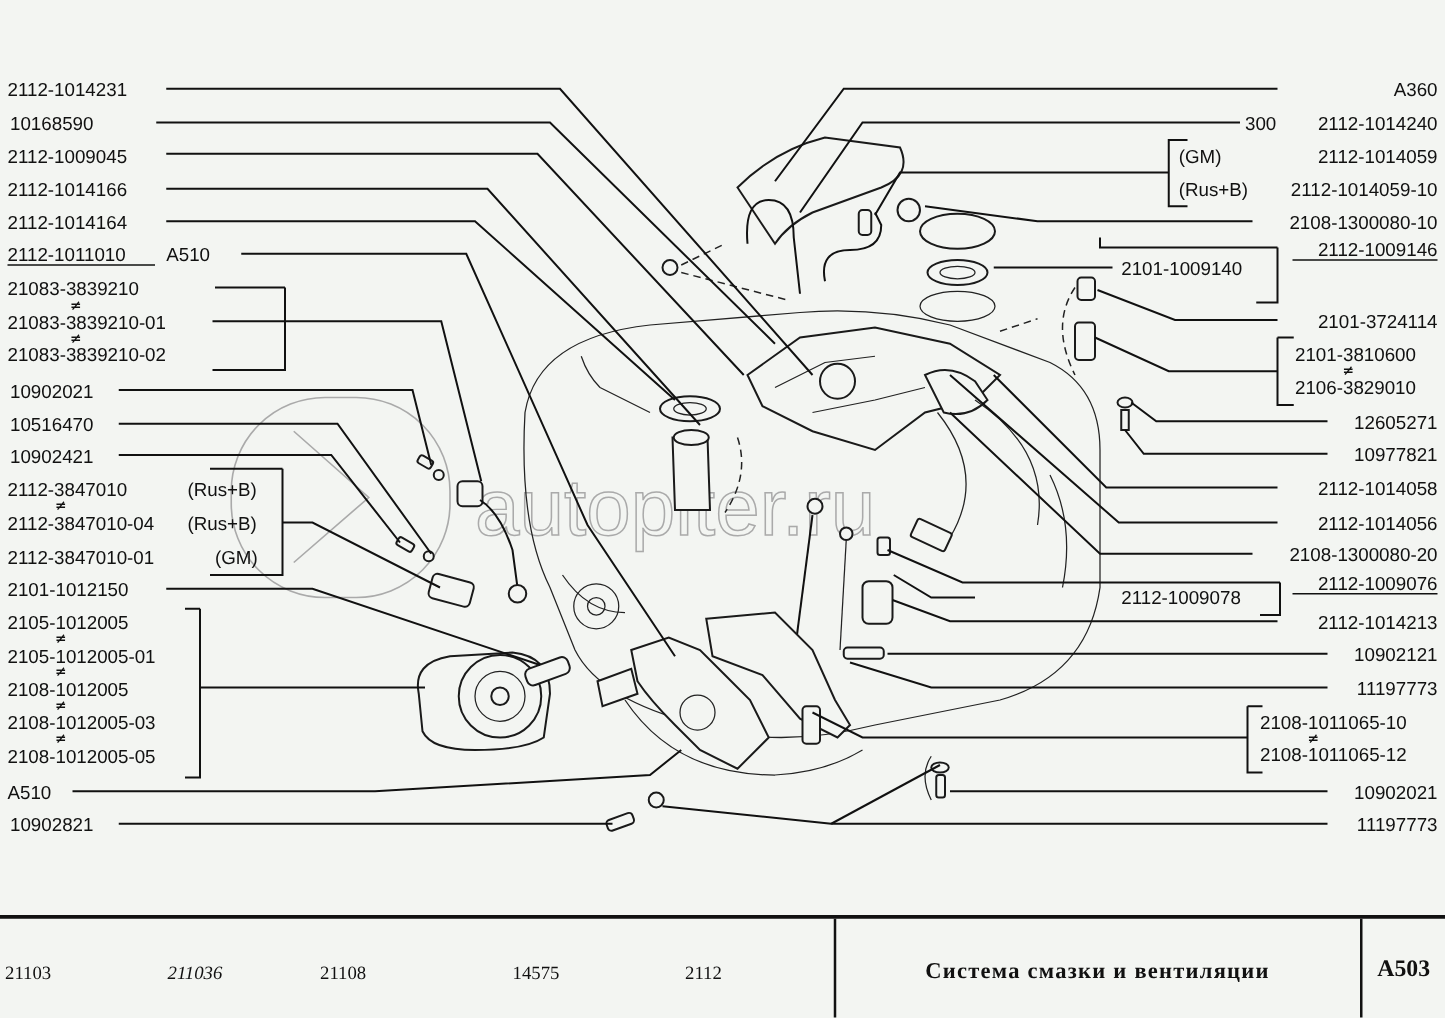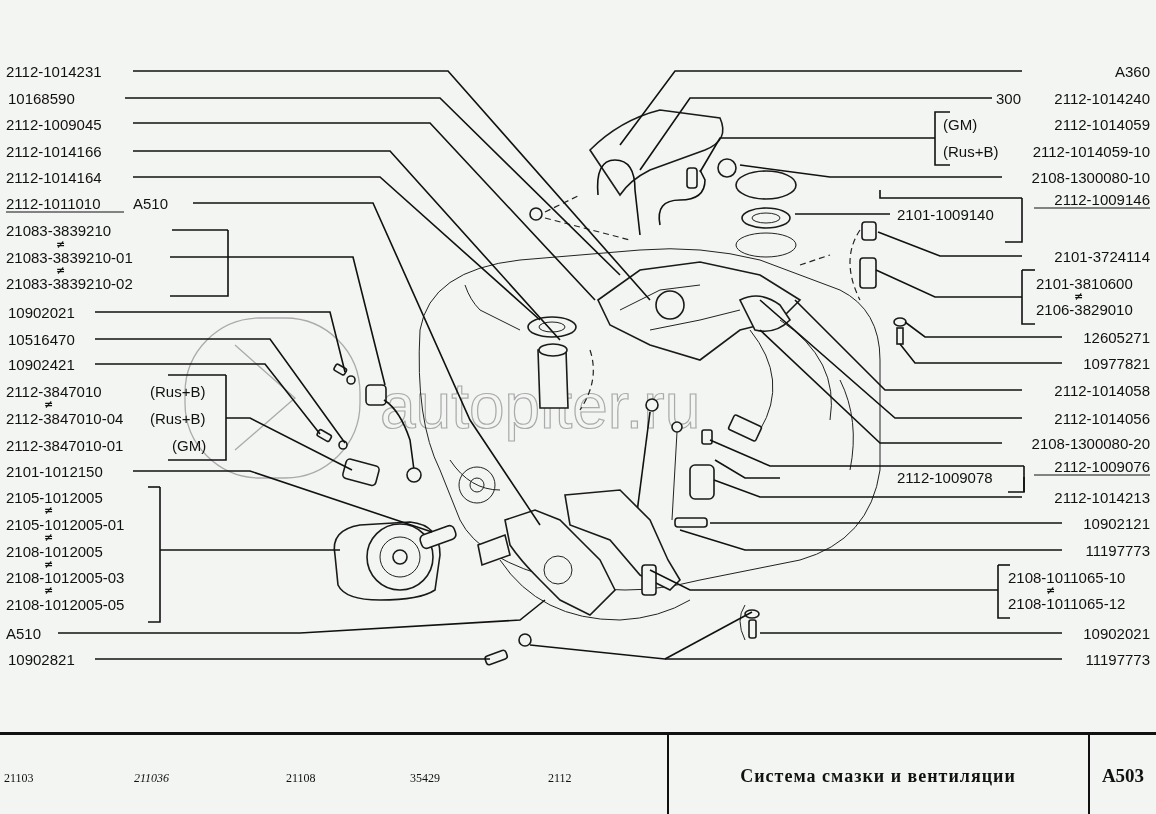--- a/index.html
+++ b/index.html
@@ -9,21 +9,21 @@
     #diagram text.ne { font-family: "DejaVu Sans", sans-serif; font-size: 11px; fill: #111; font-weight: bold; }
     #diagram .lead { stroke: #111; stroke-width: 1.6; fill: none; }
     #diagram .part { stroke: #1a1a1a; stroke-width: 1.6; fill: #f3f5f2; }
     #diagram .thin { stroke: #222; stroke-width: 1; fill: none; }
     #diagram .dash { stroke: #222; stroke-width: 1.2; fill: none; stroke-dasharray: 6 4; }
     #diagram .ul { stroke: #111; stroke-width: 1.2; }
     #diagram .wm { fill: none; stroke: #aaa; stroke-width: 1.3; }
     #diagram text.wmtext { font-family: "Liberation Sans", sans-serif; font-size: 64px; fill: none; stroke: #aaa; stroke-width: 1.2; }
     #footer { position: absolute; left: 0; top: 732px; width: 1156px; height: 82px; border-top: 3px solid #111; }
     .fcell { position: absolute; top: 0; height: 82px; display: flex; align-items: center; font-family: "Liberation Serif", serif; font-size: 17px; }
-    .model { position: absolute; top: 36px; font-family: "Liberation Serif", serif; font-size: 12px; }
+    .model { position: absolute; top: 36px; font-family: "Liberation Serif", serif; font-size: 15px; }
     .vline { position: absolute; top: 0; width: 2px; height: 82px; background: #111; }
     #footer-title { left: 668px; width: 420px; justify-content: center; font-weight: bold; letter-spacing: 1px; font-size: 18px; }
     #footer-code { left: 1090px; width: 66px; justify-content: center; font-weight: bold; font-size: 19px; }
   </style>
 </head>
 <body>
 
 <svg id="diagram" viewBox="0 0 1156 734" xmlns="http://www.w3.org/2000/svg">
 
   <g>
@@ -260,20 +260,20 @@
     </g>
 
     <text class="lbl" x="1150" y="639" text-anchor="end">10902021</text>
     <text class="lbl" x="1150" y="665" text-anchor="end">11197773</text>
   </g>
 </svg>
 
 <div id="footer">
   <span class="model" style="left:4px;">21103</span>
   <span class="model" style="left:134px;font-style:italic;">211036</span>
-  <span class="model" style="left:286px;">21108</span>
-  <span class="model" style="left:410px;">35429</span>
+  <span class="model" style="left:256px;">21108</span>
+  <span class="model" style="left:410px;">14575</span>
   <span class="model" style="left:548px;">2112</span>
   <div class="vline" style="left:667px;"></div>
   <div class="fcell" id="footer-title">Система смазки и вентиляции</div>
   <div class="vline" style="left:1088px;"></div>
   <div class="fcell" id="footer-code">A503</div>
 </div>
 
 </body></html>

